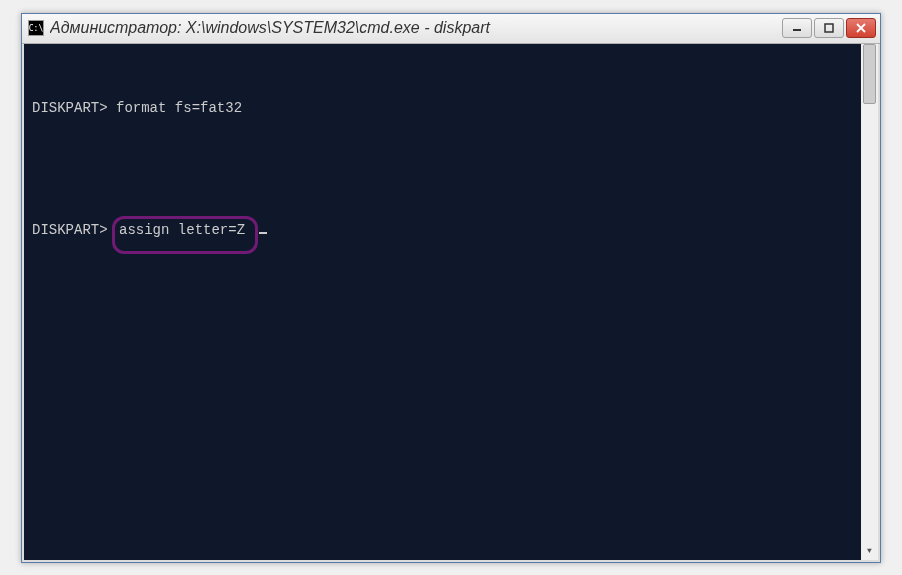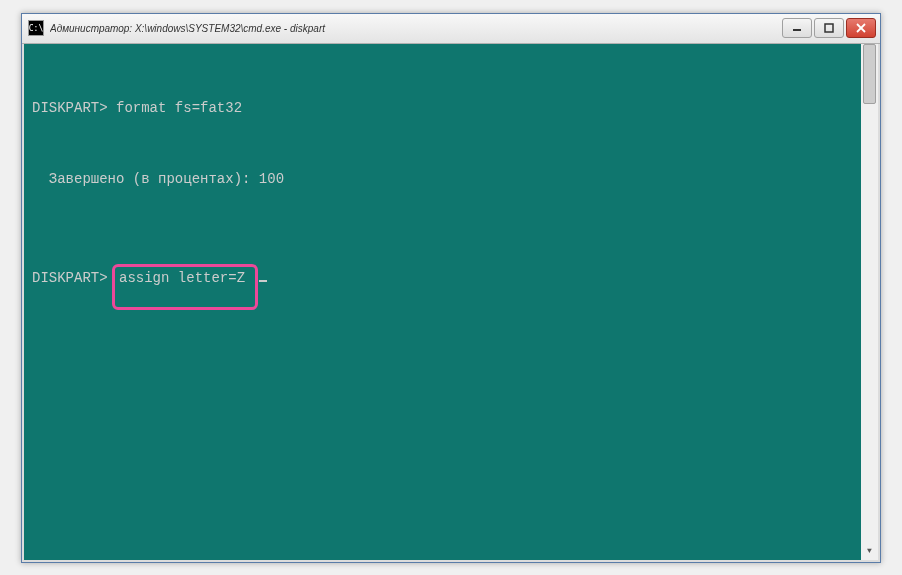--- a/index.html
+++ b/index.html
@@ -36,21 +36,21 @@
       border: 1px solid #999;
       margin-right: 6px;
       font-size: 8px;
       color: #fff;
       display: flex;
       align-items: center;
       justify-content: center;
       font-family: monospace;
     }
     .title-text {
-      font-size: 10px;
+      font-size: 16px;
       color: #333;
       font-style: italic;
       flex: 1;
       overflow: hidden;
       white-space: nowrap;
     }
     .window-controls {
       display: flex;
       gap: 2px;
     }
@@ -65,21 +65,21 @@
       justify-content: center;
       cursor: pointer;
     }
     .win-btn.close {
       background: linear-gradient(to bottom, #e67a6f, #d14231);
       border-color: #9a2e22;
     }
     .win-btn svg { display: block; }
     .console-area {
       flex: 1;
-      background: #0f766e;
+      background: #0f172a;
       color: #ccc;
       font-family: "Consolas", "Courier New", monospace;
       font-size: 14px;
       line-height: 1.7;
       padding: 6px 8px;
       position: relative;
       overflow: hidden;
       border: 2px solid #dcdcdc;
       border-top: none;
     }
@@ -114,23 +114,23 @@
       color: #555;
     }
     .scrollbar-arrow.down { bottom: 0; }
     .console-content {
       margin-right: 18px;
       white-space: pre;
     }
     .line { display: block; }
     .highlight {
       display: inline-block;
-      border: 3px solid #ec4899;
-      border-radius: 6px;
-      padding: 0 10px 17px 4px;
+      border: 3px solid #701a75;
+      border-radius: 12px;
+      padding: 0 10px 8px 4px;
       margin-left: -4px;
     }
     .cursor {
       display:inline-block;
       width: 8px;
       height: 2px;
       background: #ccc;
       vertical-align: baseline;
       margin-left: 1px;
     }
@@ -160,21 +160,20 @@
           </svg>
       </div>
     </div>
   </div>
 
   <div class="console-area">
     <div class="console-content">
 <span class="line"></span>
 <span class="line"><span>DISKPART&gt; </span><span>format fs=fat32</span></span>
 <span class="line"></span>
-<span class="line">  Завершено (в процентах): 100</span>
 <span class="line"></span>
 <span class="line"></span>
 <span class="line"><span>DISKPART&gt; </span><span class="highlight"><span>assign letter=Z</span></span><span class="cursor"></span></span>
     </div>
     <div class="scrollbar">
       <div class="scrollbar-thumb"></div>
       <div class="scrollbar-arrow down">▼</div>
     </div>
   </div>
 </div>

